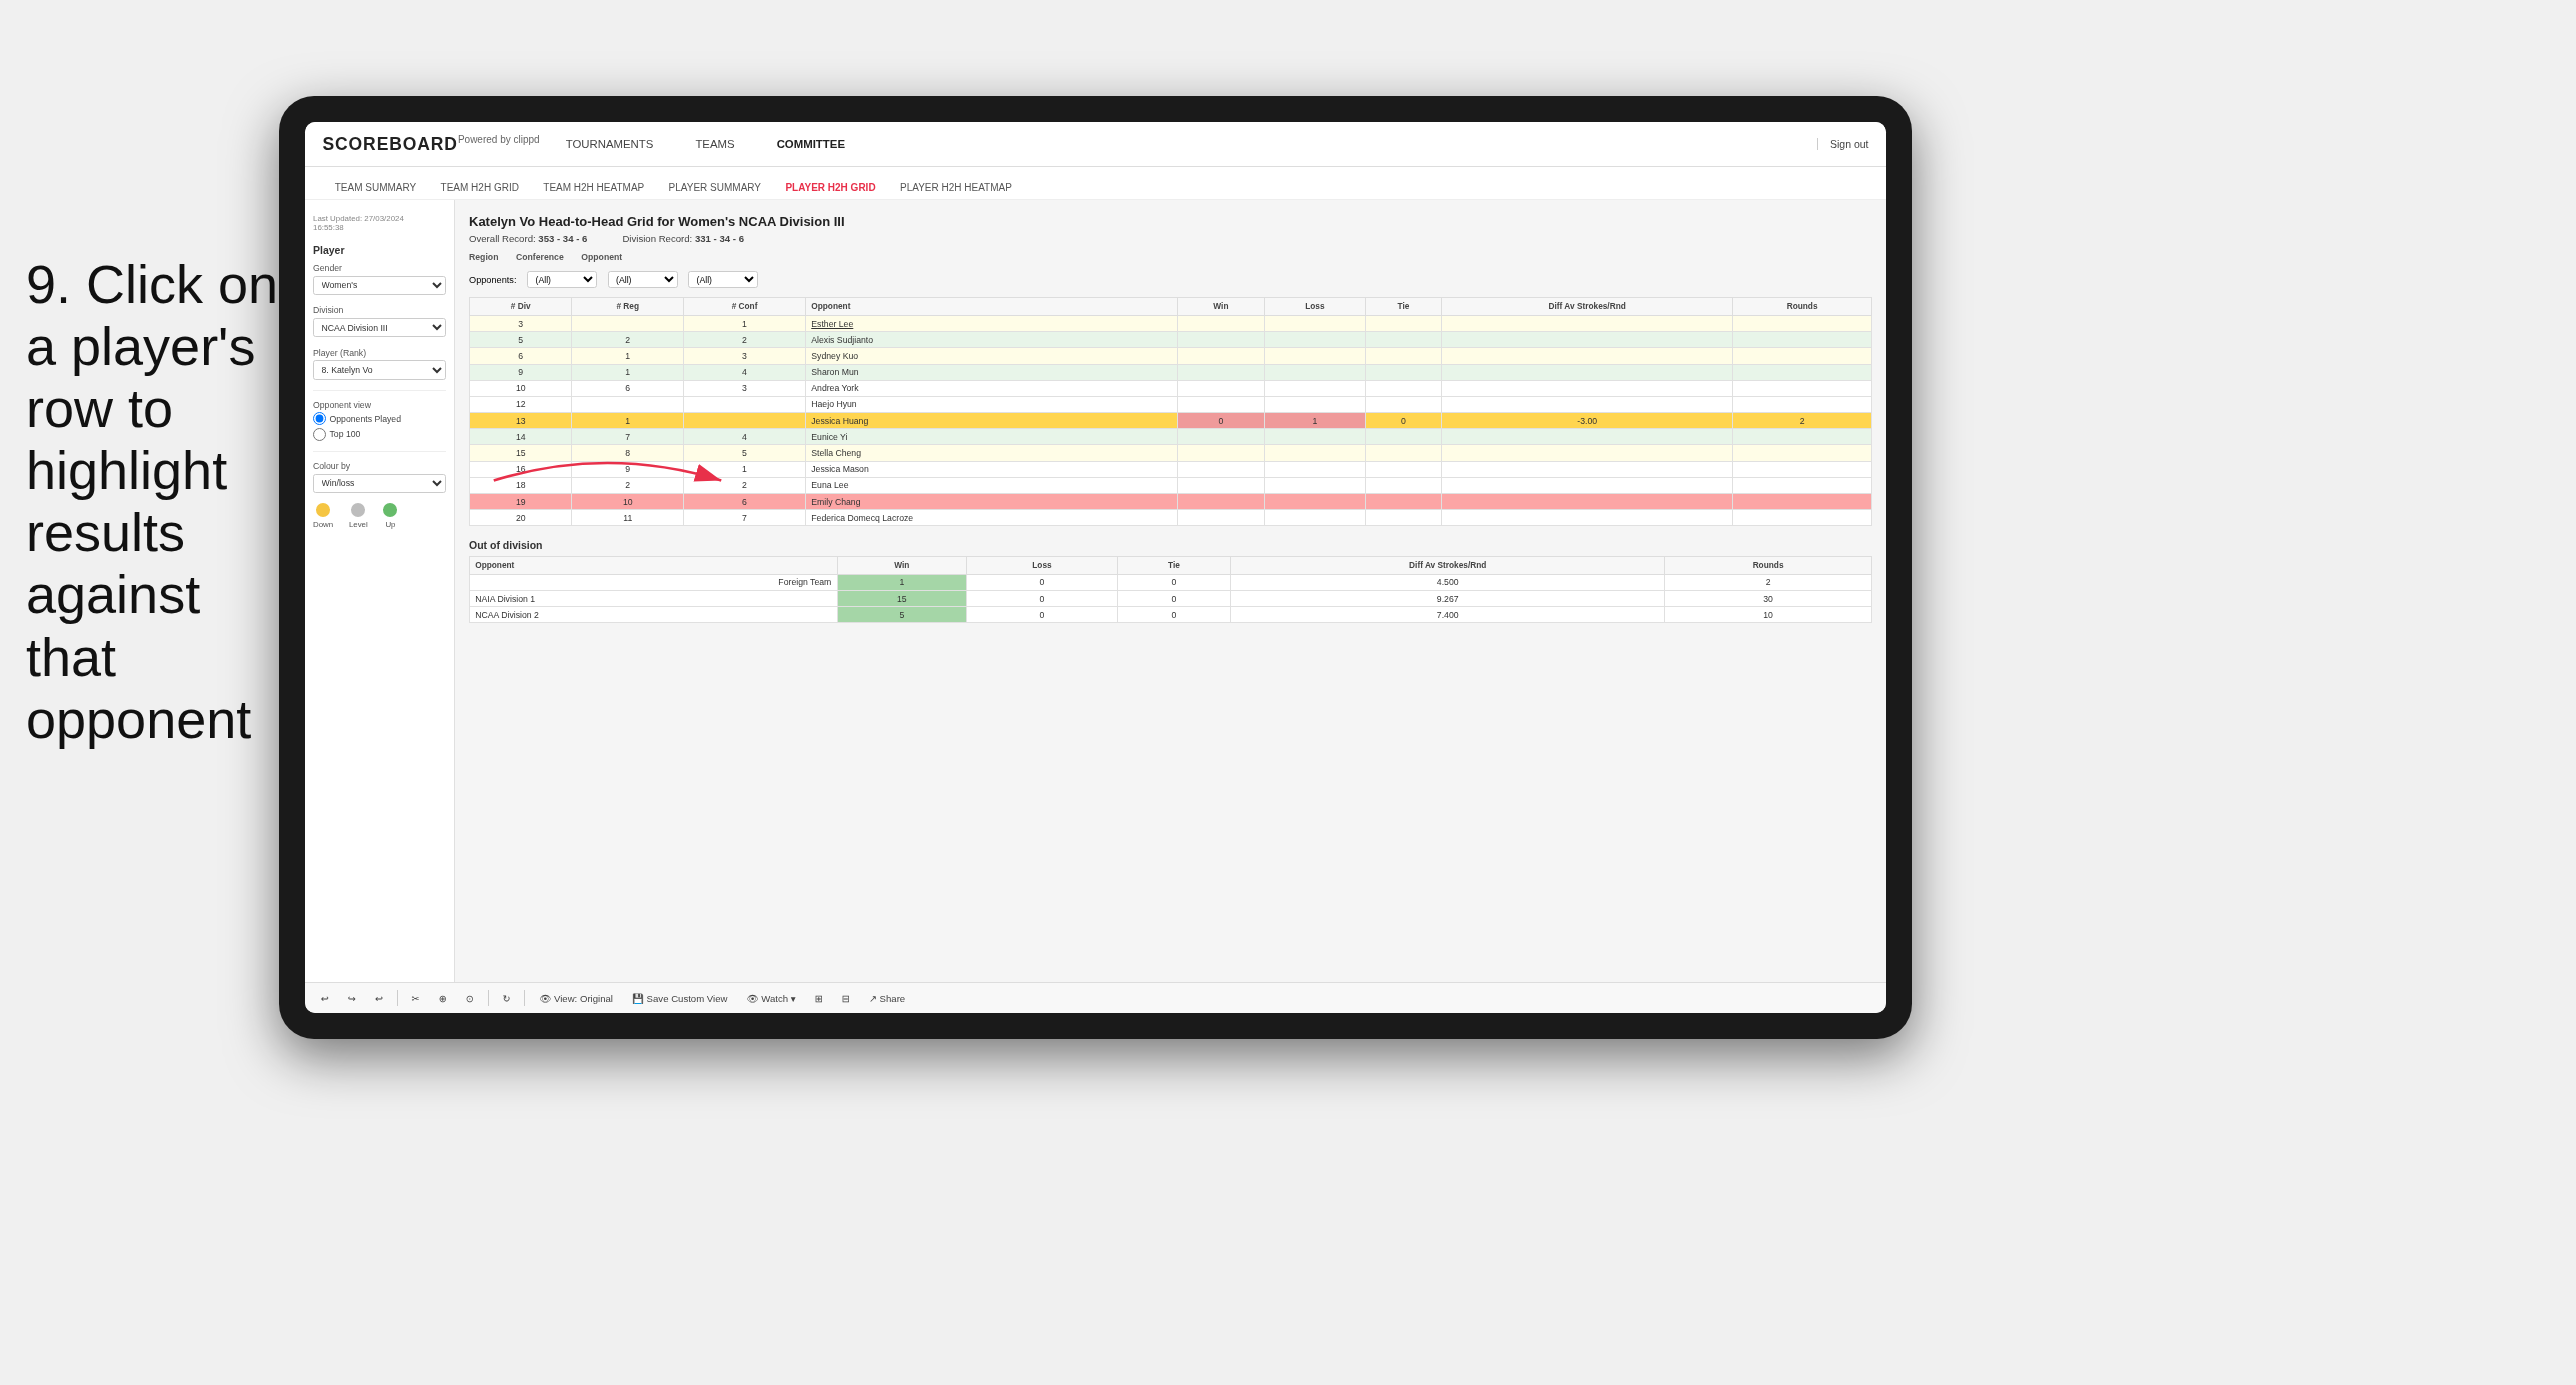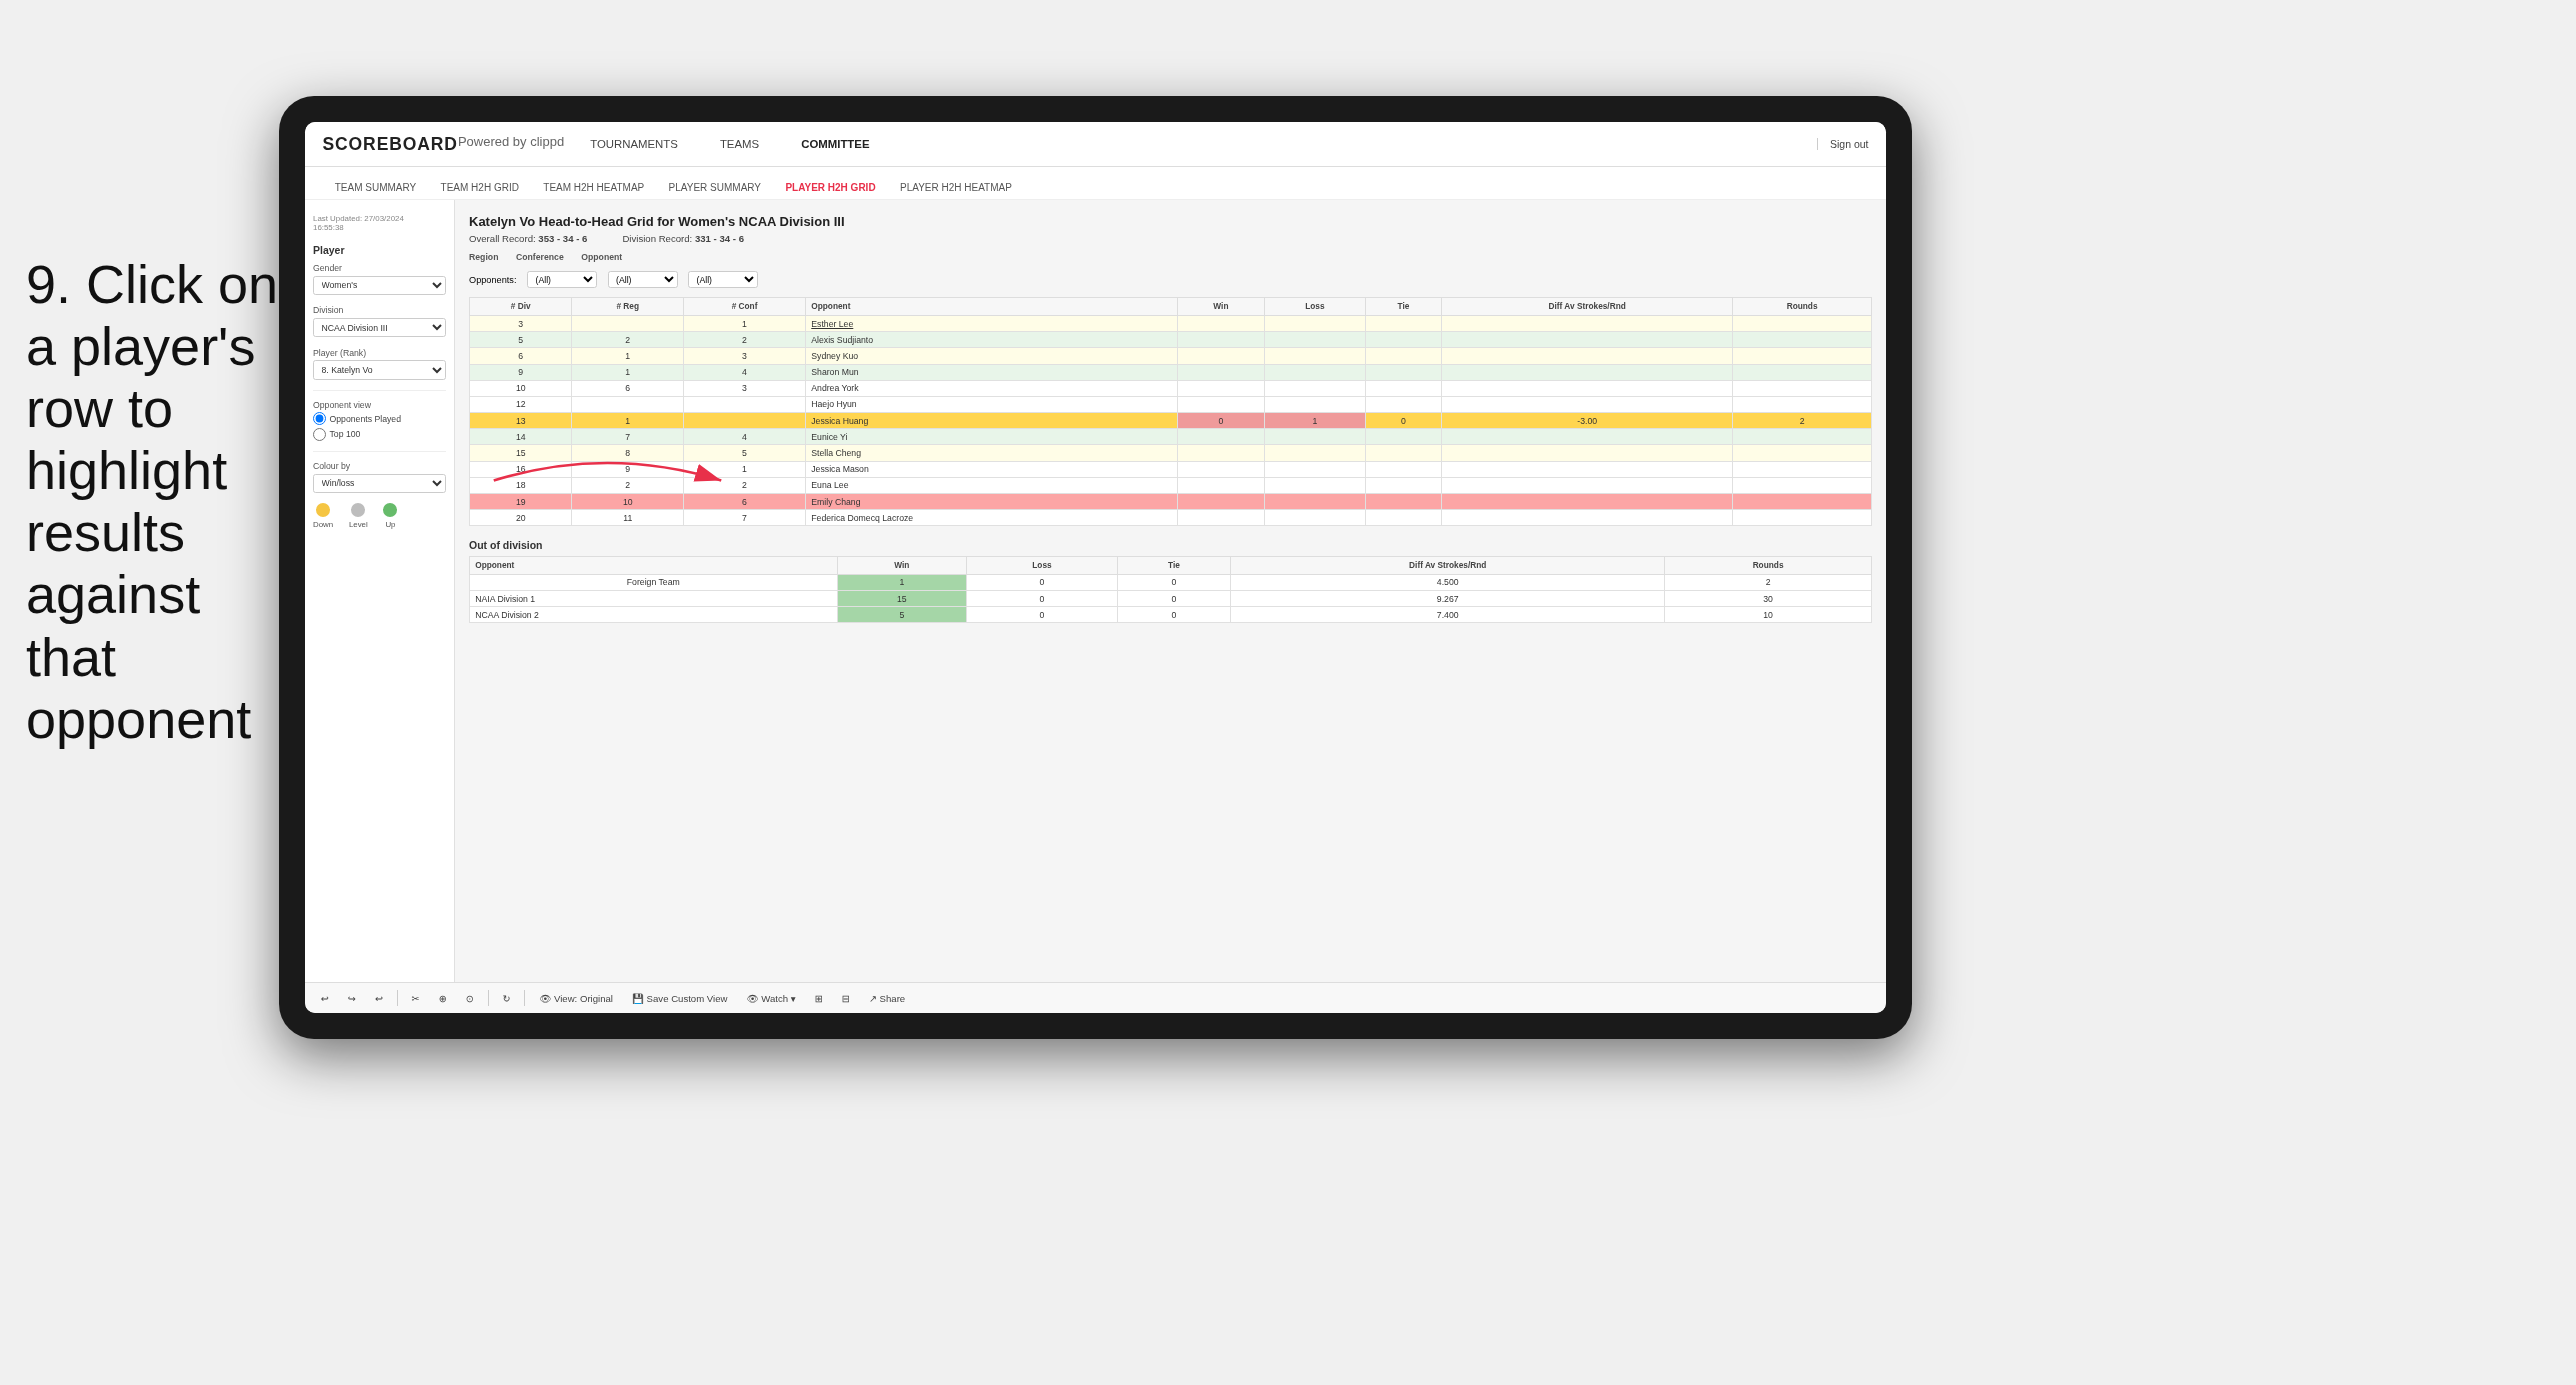--- a/index.html
+++ b/index.html
@@ -54,21 +54,21 @@
 
     .logo-text {
       font-size: 17.5px;
       font-weight: 900;
       color: #222;
       letter-spacing: 0.9px;
       text-transform: uppercase;
     }
 
     .logo-sub {
-      font-size: 13px;
+      font-size: 10px;
       color: #666;
     }
 
     .nav-items {
       display: flex;
       gap: 42px;
       flex: 1;
     }
 
     .nav-item {
@@ -664,21 +664,21 @@
               <th style="text-align:left;">Opponent</th>
               <th>Win</th>
               <th>Loss</th>
               <th>Tie</th>
               <th>Diff Av Strokes/Rnd</th>
               <th>Rounds</th>
             </tr>
           </thead>
           <tbody id="out-table-body">
           <tr>
-                <td style="text-align: center;">Foreign Team</td>
+                <td style="text-align: right;">Foreign Team</td>
                 <td style="text-align: center; background: rgb(165, 214, 167);">1</td>
                 <td style="text-align: center;">0</td>
                 <td style="text-align: center;">0</td>
                 <td style="text-align: center;">4.500</td>
                 <td style="text-align: center;">2</td>
               </tr>
               <tr>
                 <td style="text-align: left;">NAIA Division 1</td>
                 <td style="text-align: center; background: rgb(165, 214, 167);">15</td>
                 <td style="text-align: center;">0</td>

